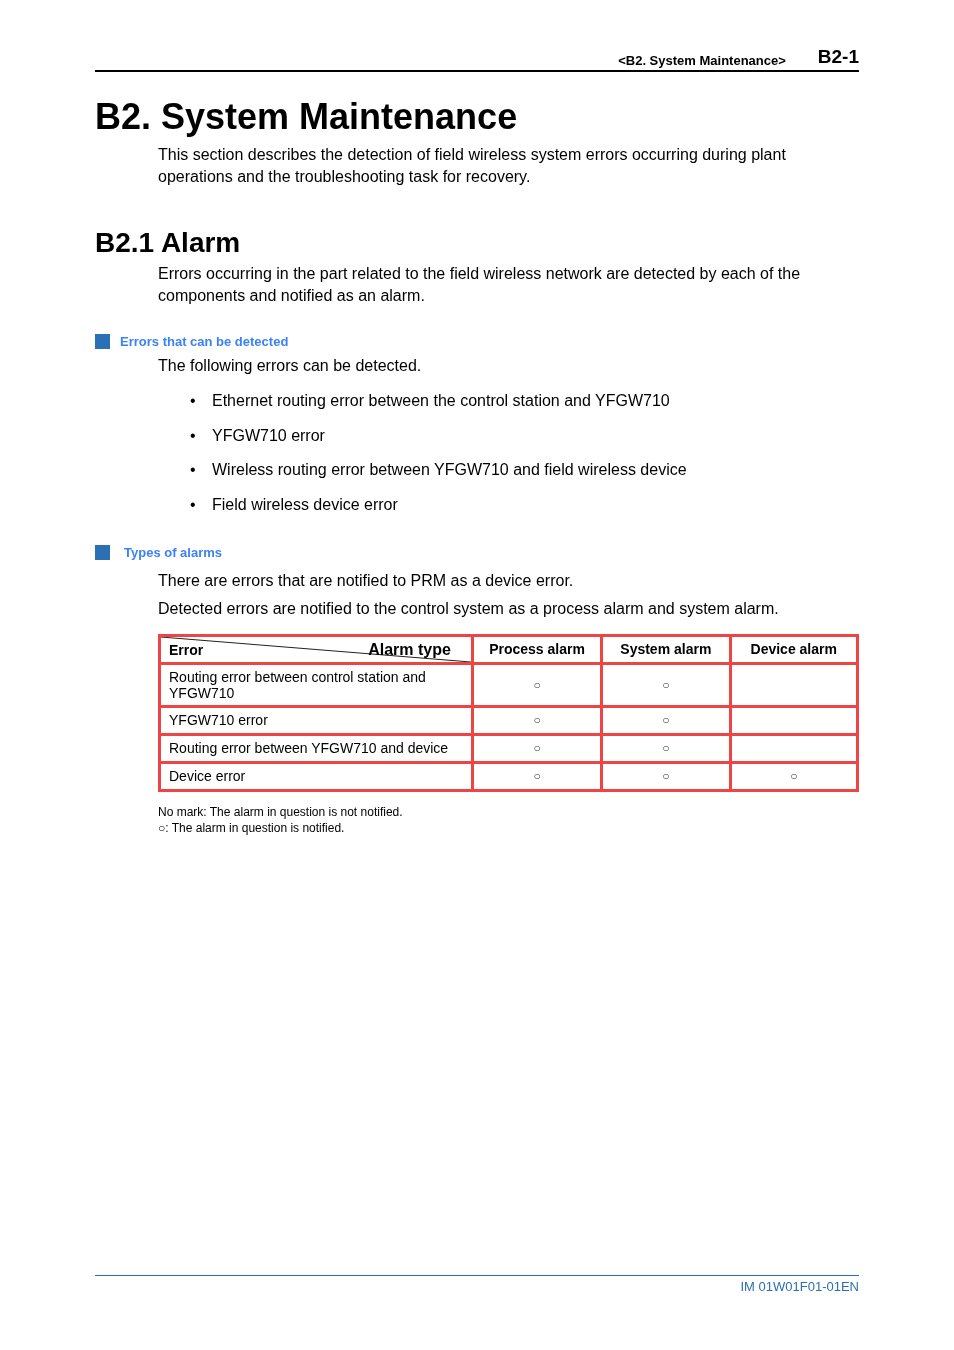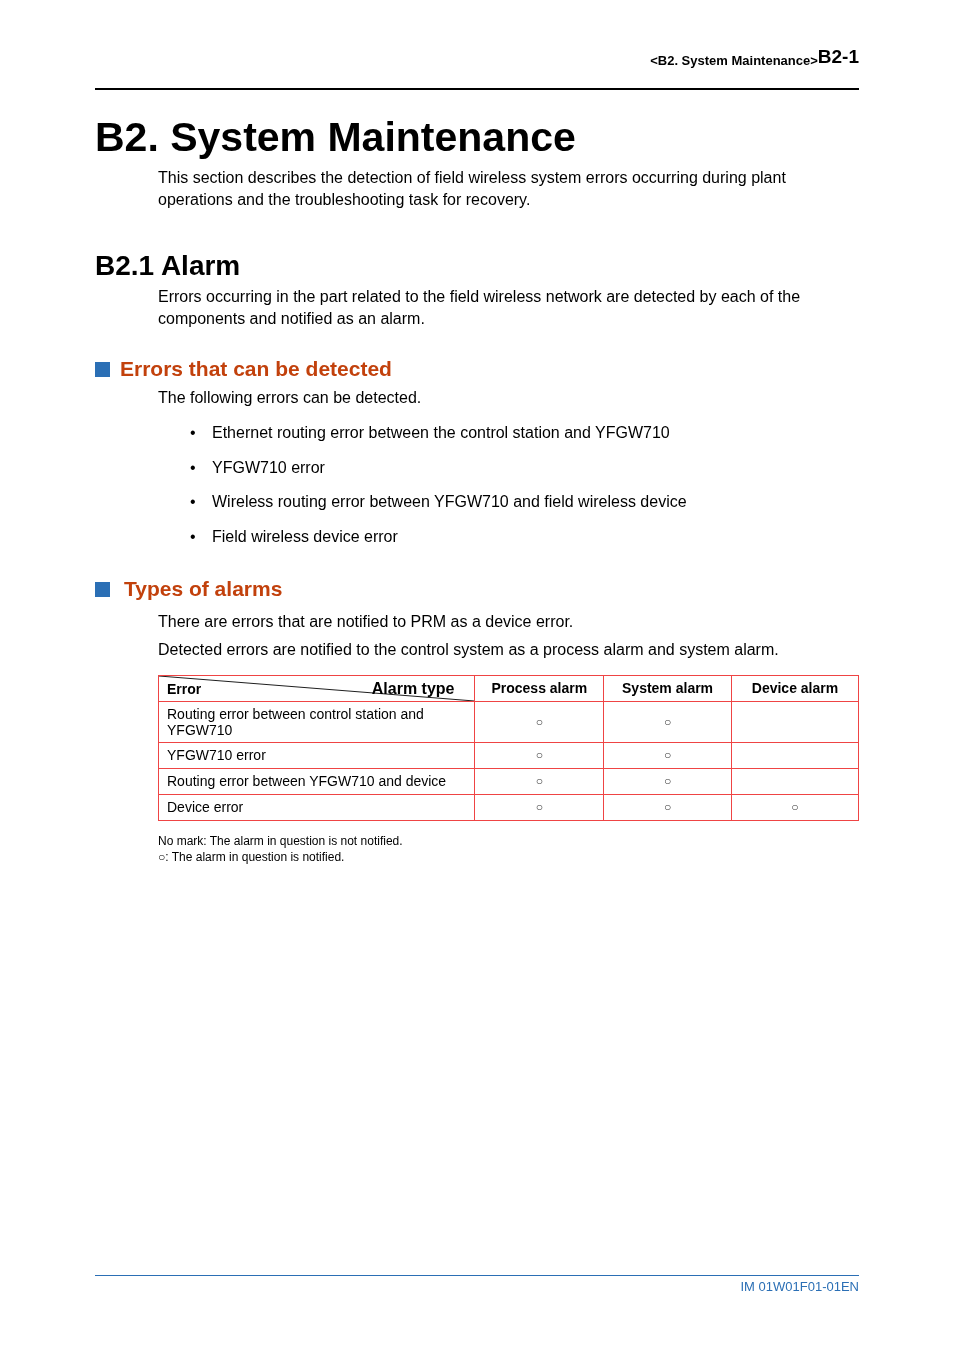--- a/index.html
+++ b/index.html
@@ -14,34 +14,35 @@
     position: relative;
   }
   .page {
     padding: 46px 95px 0 95px;
     box-sizing: border-box;
   }
   .header {
     display: flex;
     justify-content: flex-end;
     align-items: flex-end;
+    gap: 32px;
     border-bottom: 2px solid #000;
-    padding-bottom: 20px;
+    padding-bottom: 2px;
     margin-bottom: 12px;
   }
   .header-breadcrumb {
     font-size: 13px;
     font-weight: bold;
   }
   .header-page {
     font-size: 19px;
     font-weight: bold;
   }
   h1.title {
-    font-size: 41px;
+    font-size: 36px;
     font-weight: bold;
     margin: 24px 0 6px 0;
   }
   .intro {
     font-size: 16px;
     line-height: 1.35;
     margin: 0 0 40px 63px;
   }
   h2.section {
     font-size: 28px;
@@ -59,23 +60,23 @@
     gap: 10px;
     margin: 10px 0 6px 0;
   }
   .sub-marker {
     width: 15px;
     height: 15px;
     background: #2b6fb5;
     display: inline-block;
   }
   .sub-title {
-    font-size: 21px;
-    font-weight: bold;
-    color: #c2410c;
+    font-size: 13px;
+    font-weight: bold;
+    color: #3b82f6;
   }
   .sub-body {
     font-size: 16px;
     line-height: 1.35;
     margin: 6px 0 0 63px;
   }
   ul.detect-list {
     margin: 10px 0 0 0;
     padding: 0 0 0 32px;
     list-style: none;
@@ -98,21 +99,21 @@
     font-size: 16px;
     line-height: 1.35;
   }
   table.alarm-table {
     border-collapse: collapse;
     width: calc(100% - 63px);
     margin: 14px 0 0 63px;
     font-size: 14px;
   }
   table.alarm-table th, table.alarm-table td {
-    border: 1px solid #ef4444;
+    border: 3px solid #ef4444;
     padding: 4px 8px;
     text-align: left;
     vertical-align: middle;
     height: 17px;
   }
   table.alarm-table thead th {
     font-weight: bold;
     text-align: center;
     font-size: 14px;
   }

